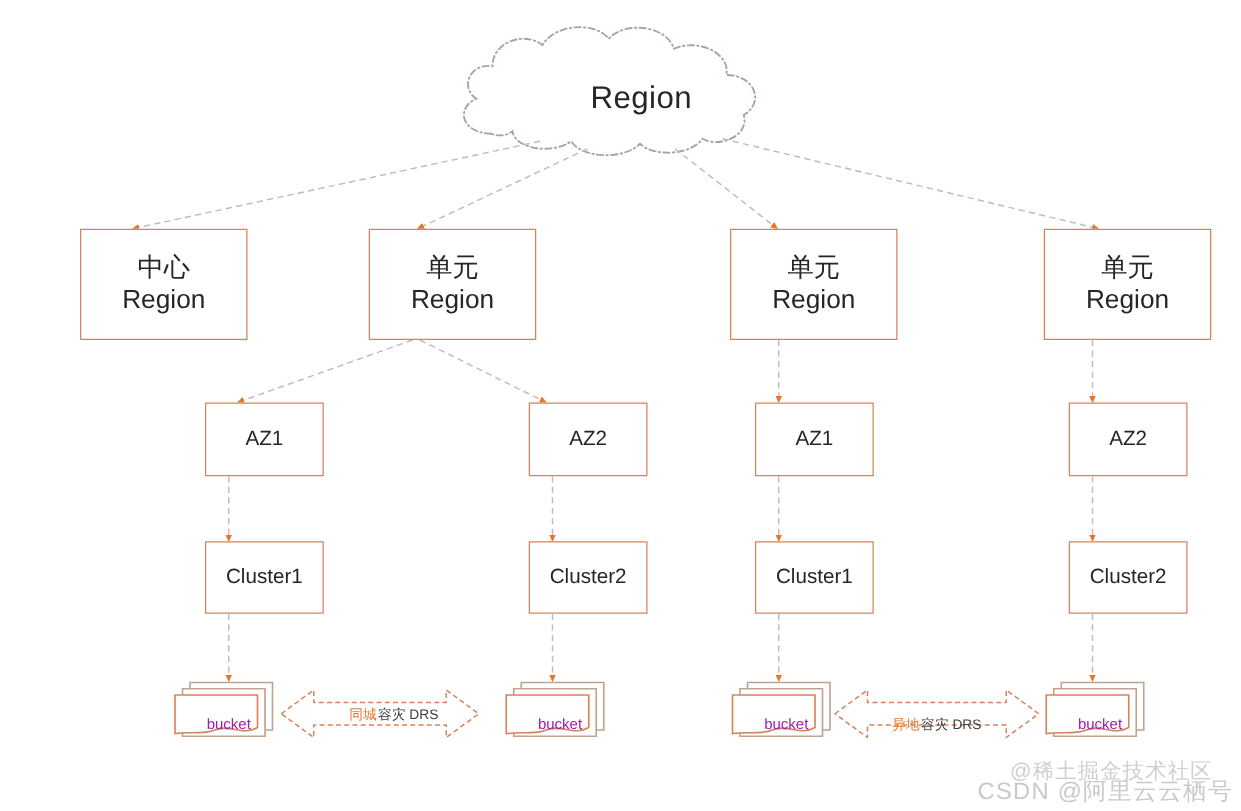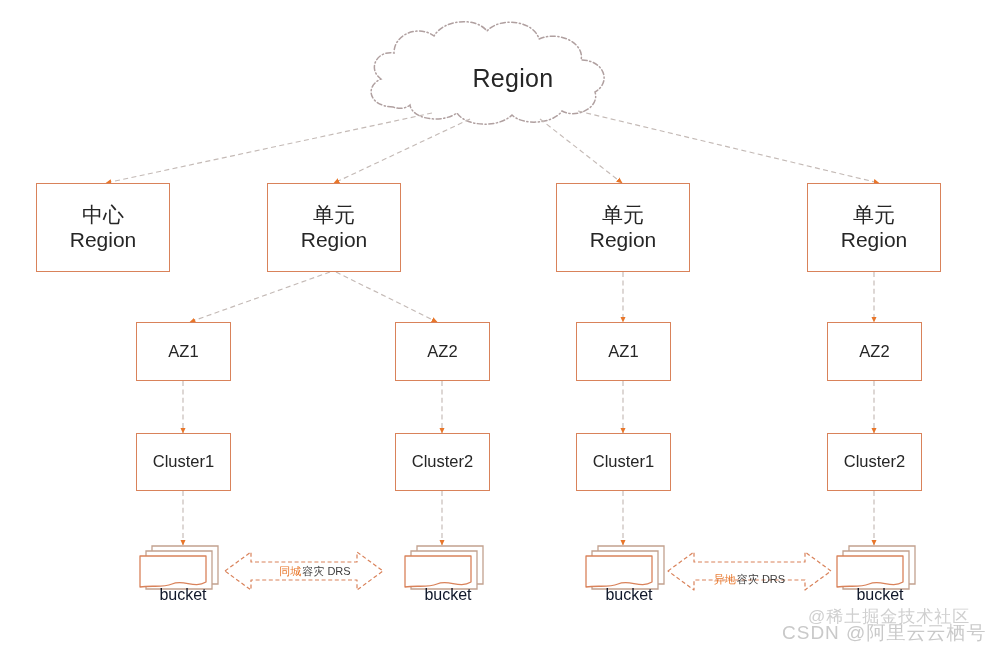--- a/index.html
+++ b/index.html
@@ -31,20 +31,21 @@
     box-sizing: border-box;
     background: #ffffff;
     border: 1.4px solid #d9825a;
     display: flex;
     flex-direction: column;
     align-items: center;
     justify-content: center;
     color: #262626;
     line-height: 1.18;
     text-align: center;
+    margin-left: 28px;
   }
   .node .ln {
     display: block;
     white-space: nowrap;
   }
   .region-node {
     font-size: 21px;
     font-weight: 400;
   }
   .az-node, .cluster-node {
@@ -72,28 +73,28 @@
     letter-spacing: .3px;
   }
   .bucket-wrap {
     position: absolute;
     width: 100px;
     height: 62px;
   }
   .bucket-label {
     position: absolute;
     left: 0;
-    top: 32px;
+    top: 16px;
     width: 86px;
     height: 34px;
     display: flex;
     align-items: center;
     justify-content: center;
-    font-size: 16px;
-    color: #0f172a;
+    font-size: 12px;
+    color: #a21caf;
   }
   .drs-wrap {
     position: absolute;
     height: 50px;
   }
   .drs-label {
     position: absolute;
     left: 0;
     top: 0;
     width: 100%;

